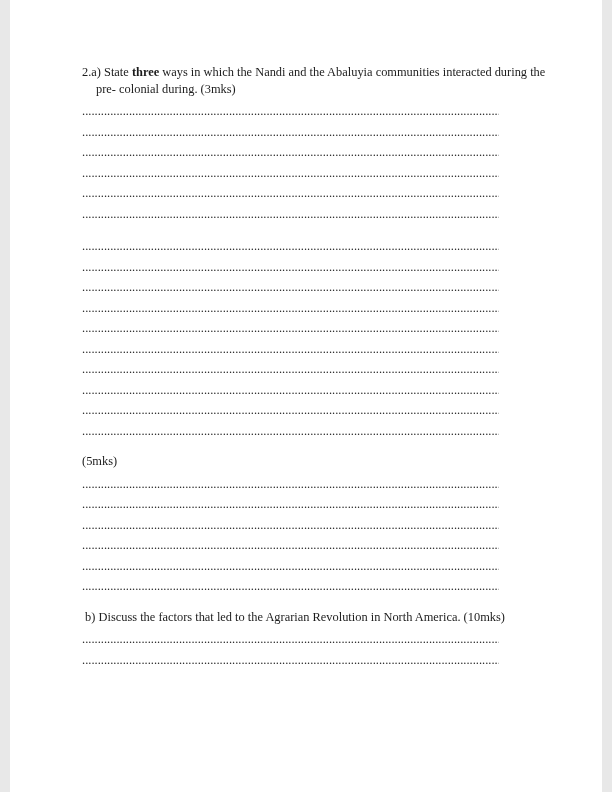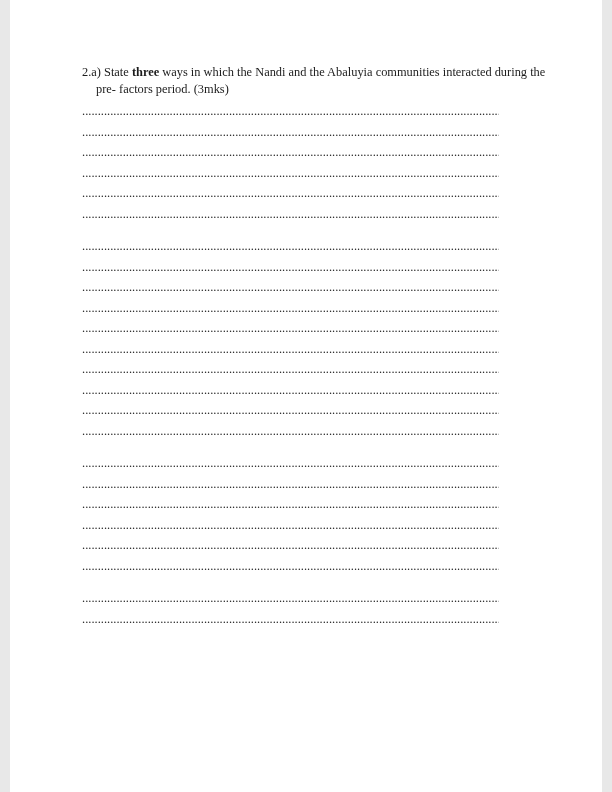--- a/index.html
+++ b/index.html
@@ -48,21 +48,21 @@
   }
 </style>
 </head>
 <body>
 
 <main class="page">
   <div>
       <section>
         <div class="question">
           <div class="q-line"><span>2.a) State </span><span class="kw">three</span><span> ways in which the Nandi and the Abaluyia communities interacted during the</span></div>
-          <div class="q-line" style="padding-left: 14px;"><span>pre- factors period. (3mks)</span></div>
+          <div class="q-line" style="padding-left: 14px;"><span>pre- colonial during. (3mks)</span></div>
         </div>
         <div class="answers">
           <div class="answer-line">..........................................................................................................................................................................</div>
           <div class="answer-line">..........................................................................................................................................................................</div>
           <div class="answer-line">..........................................................................................................................................................................</div>
           <div class="answer-line">..........................................................................................................................................................................</div>
           <div class="answer-line">..........................................................................................................................................................................</div>
           <div class="answer-line">..........................................................................................................................................................................</div>
         </div>
       </section>
@@ -75,30 +75,34 @@
           <div class="answer-line">..........................................................................................................................................................................</div>
           <div class="answer-line">..........................................................................................................................................................................</div>
           <div class="answer-line">..........................................................................................................................................................................</div>
           <div class="answer-line">..........................................................................................................................................................................</div>
           <div class="answer-line">..........................................................................................................................................................................</div>
           <div class="answer-line">..........................................................................................................................................................................</div>
         </div>
       </section>
       <section>
         <div class="question">
+          <div class="q-line"><span>(5mks)</span></div>
         </div>
         <div class="answers">
           <div class="answer-line">..........................................................................................................................................................................</div>
           <div class="answer-line">..........................................................................................................................................................................</div>
           <div class="answer-line">..........................................................................................................................................................................</div>
           <div class="answer-line">..........................................................................................................................................................................</div>
           <div class="answer-line">..........................................................................................................................................................................</div>
           <div class="answer-line">..........................................................................................................................................................................</div>
         </div>
       </section>
       <section>
+        <div class="question">
+          <div class="q-line"><span> b) Discuss the factors that led to the Agrarian Revolution in North America. (10mks)</span></div>
+        </div>
         <div class="answers">
           <div class="answer-line">..........................................................................................................................................................................</div>
           <div class="answer-line">..........................................................................................................................................................................</div>
         </div>
       </section>
     </div>
 </main>
 
 </body></html>

